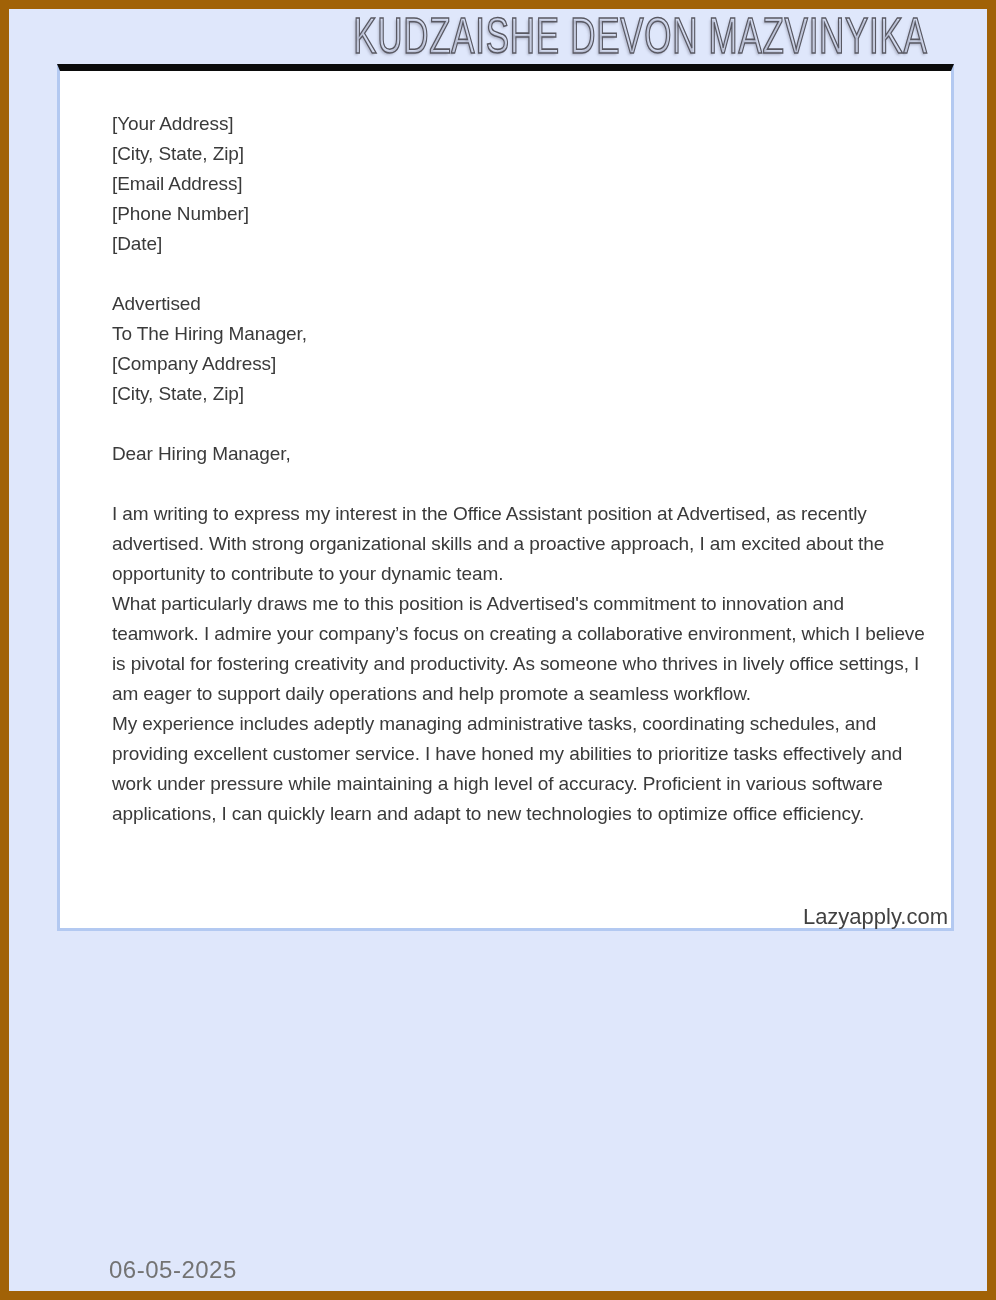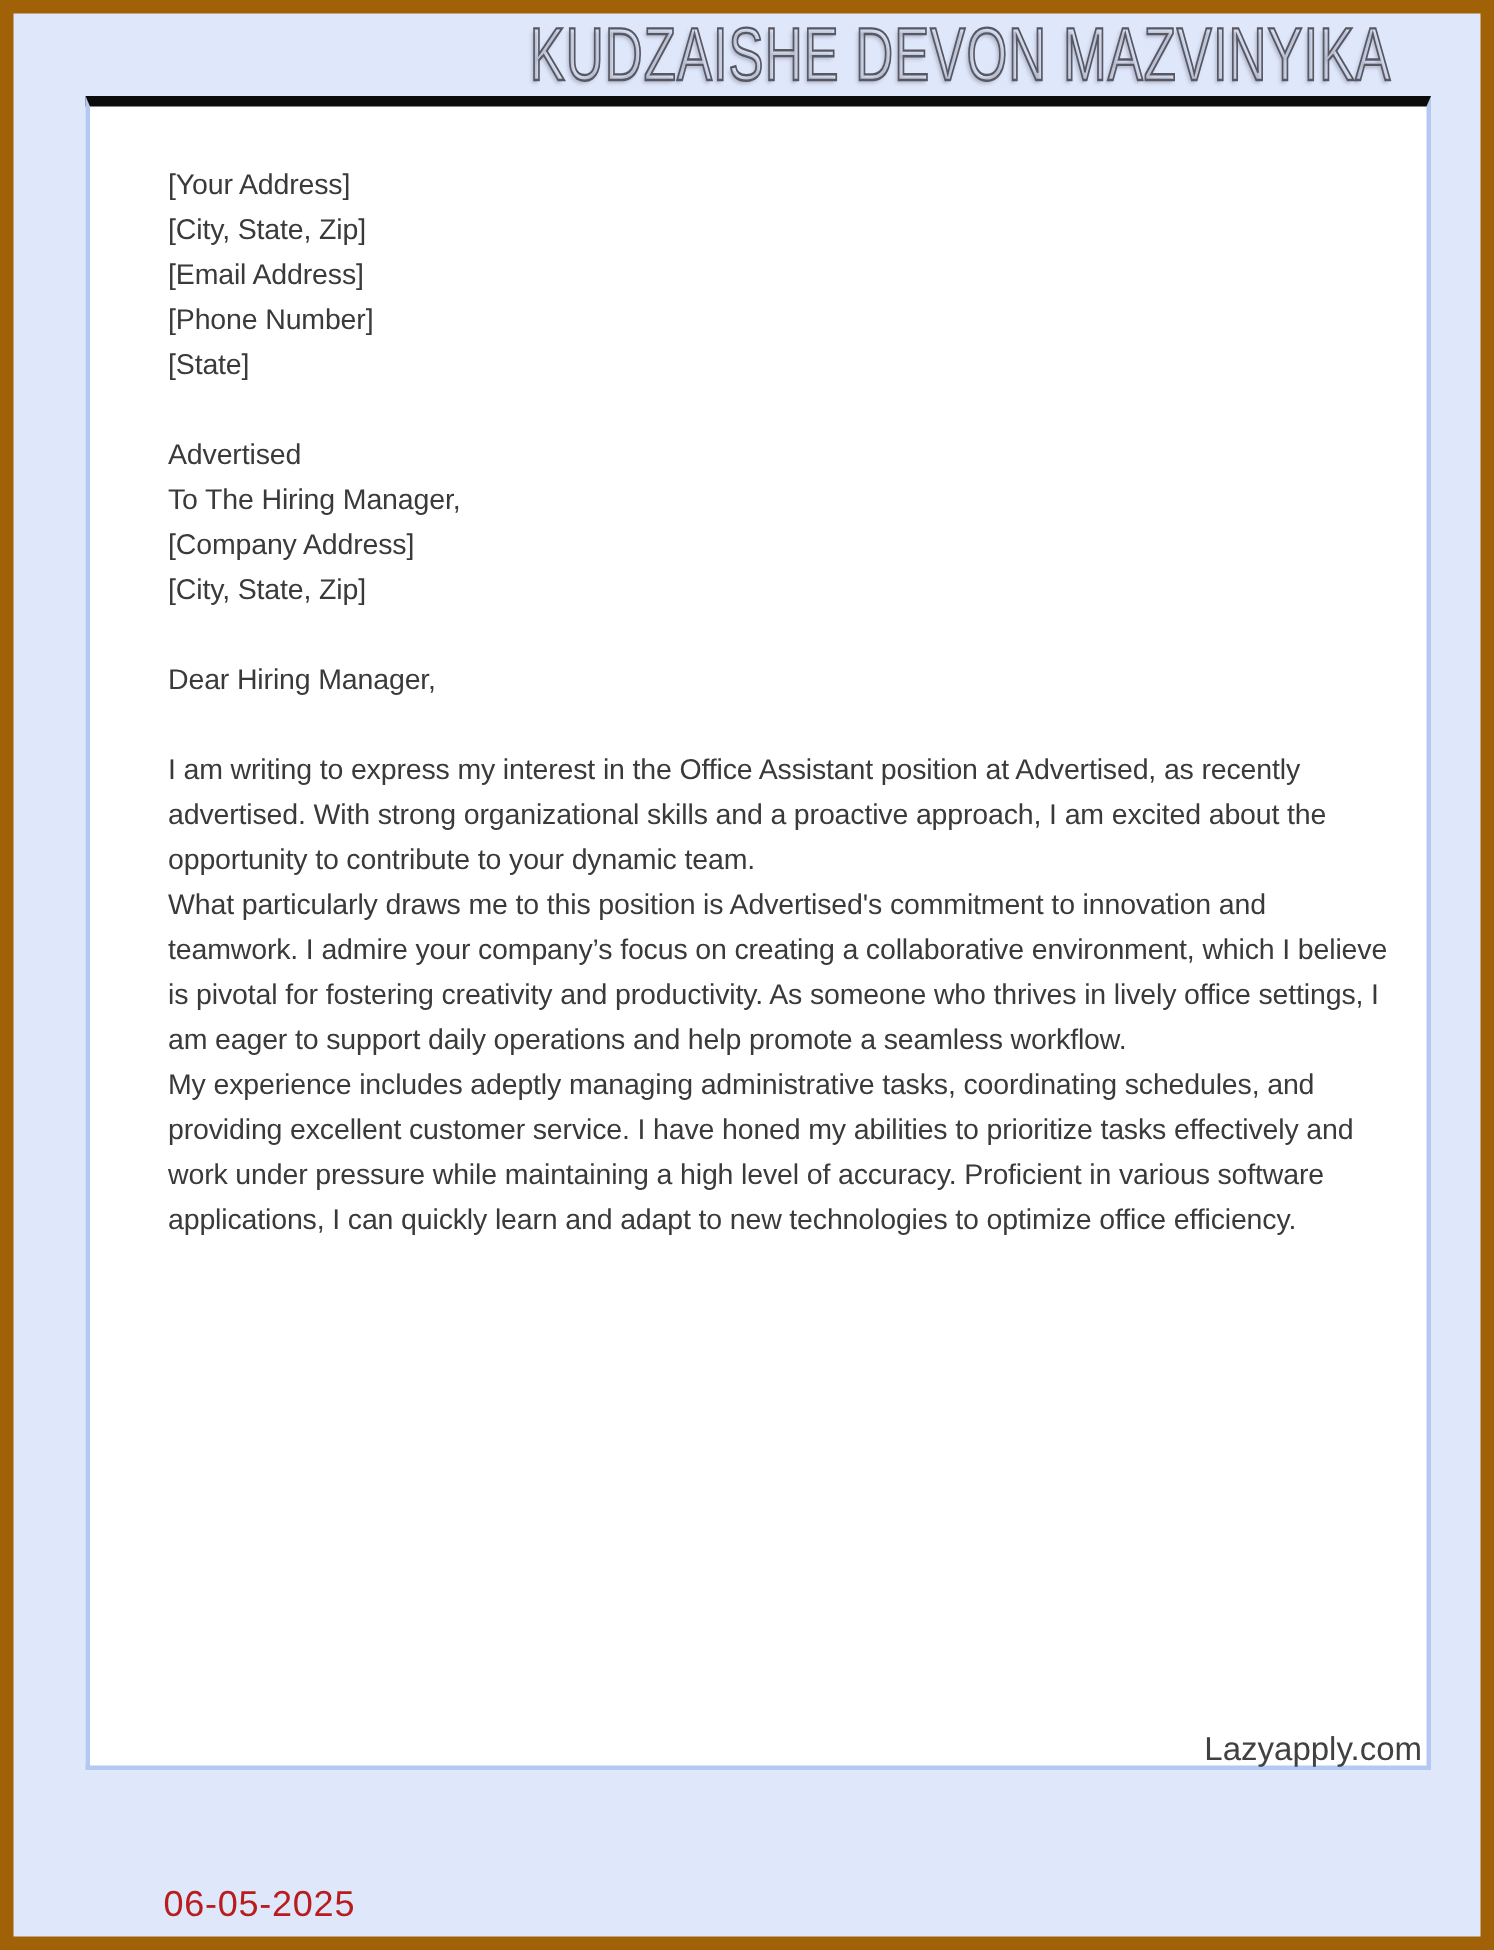--- a/index.html
+++ b/index.html
@@ -34,21 +34,21 @@
     text-shadow: -2px 2px 3px rgba(95, 95, 115, 0.35);
     transform: scale(0.70, 1.0);
     transform-origin: top right;
   }
   
   .page {
     position: absolute;
     left: 48px;
     top: 55px;
     width: 897px;
-    height: 1116px;
+    height: 867px;
     box-sizing: border-box;
     background: #ffffff;
     border-top: 7px solid #0b0b0b;
     border-left: 3px solid #b3c9f1;
     border-right: 3px solid #b3c9f1;
     border-bottom: 3px solid #b3c9f1;
   }
   .content {
     box-sizing: border-box;
     width: 100%;
@@ -68,39 +68,39 @@
     line-height: 24px;
     color: #414141;
   }
   .letter-date {
     position: absolute;
     left: 100px;
     top: 1246px;
     font-size: 24px;
     line-height: 30px;
     letter-spacing: 0.5px;
-    color: #b91c1c;
+    color: #737373;
   }
 </style>
 </head>
 <body>
 
 <div class="frame">
 
   <h1 class="header-title">KUDZAISHE DEVON MAZVINYIKA</h1>
 
   <div class="page">
     <div class="content">
 
       <div class="block">
         <p>[Your Address]</p>
         <p>[City, State, Zip]</p>
         <p>[Email Address]</p>
         <p>[Phone Number]</p>
-        <p>[State]</p>
+        <p>[Date]</p>
       </div>
 
       <div class="block">
         <p>Advertised</p>
         <p>To The Hiring Manager,</p>
         <p>[Company Address]</p>
         <p>[City, State, Zip]</p>
       </div>
 
       <div class="block">

